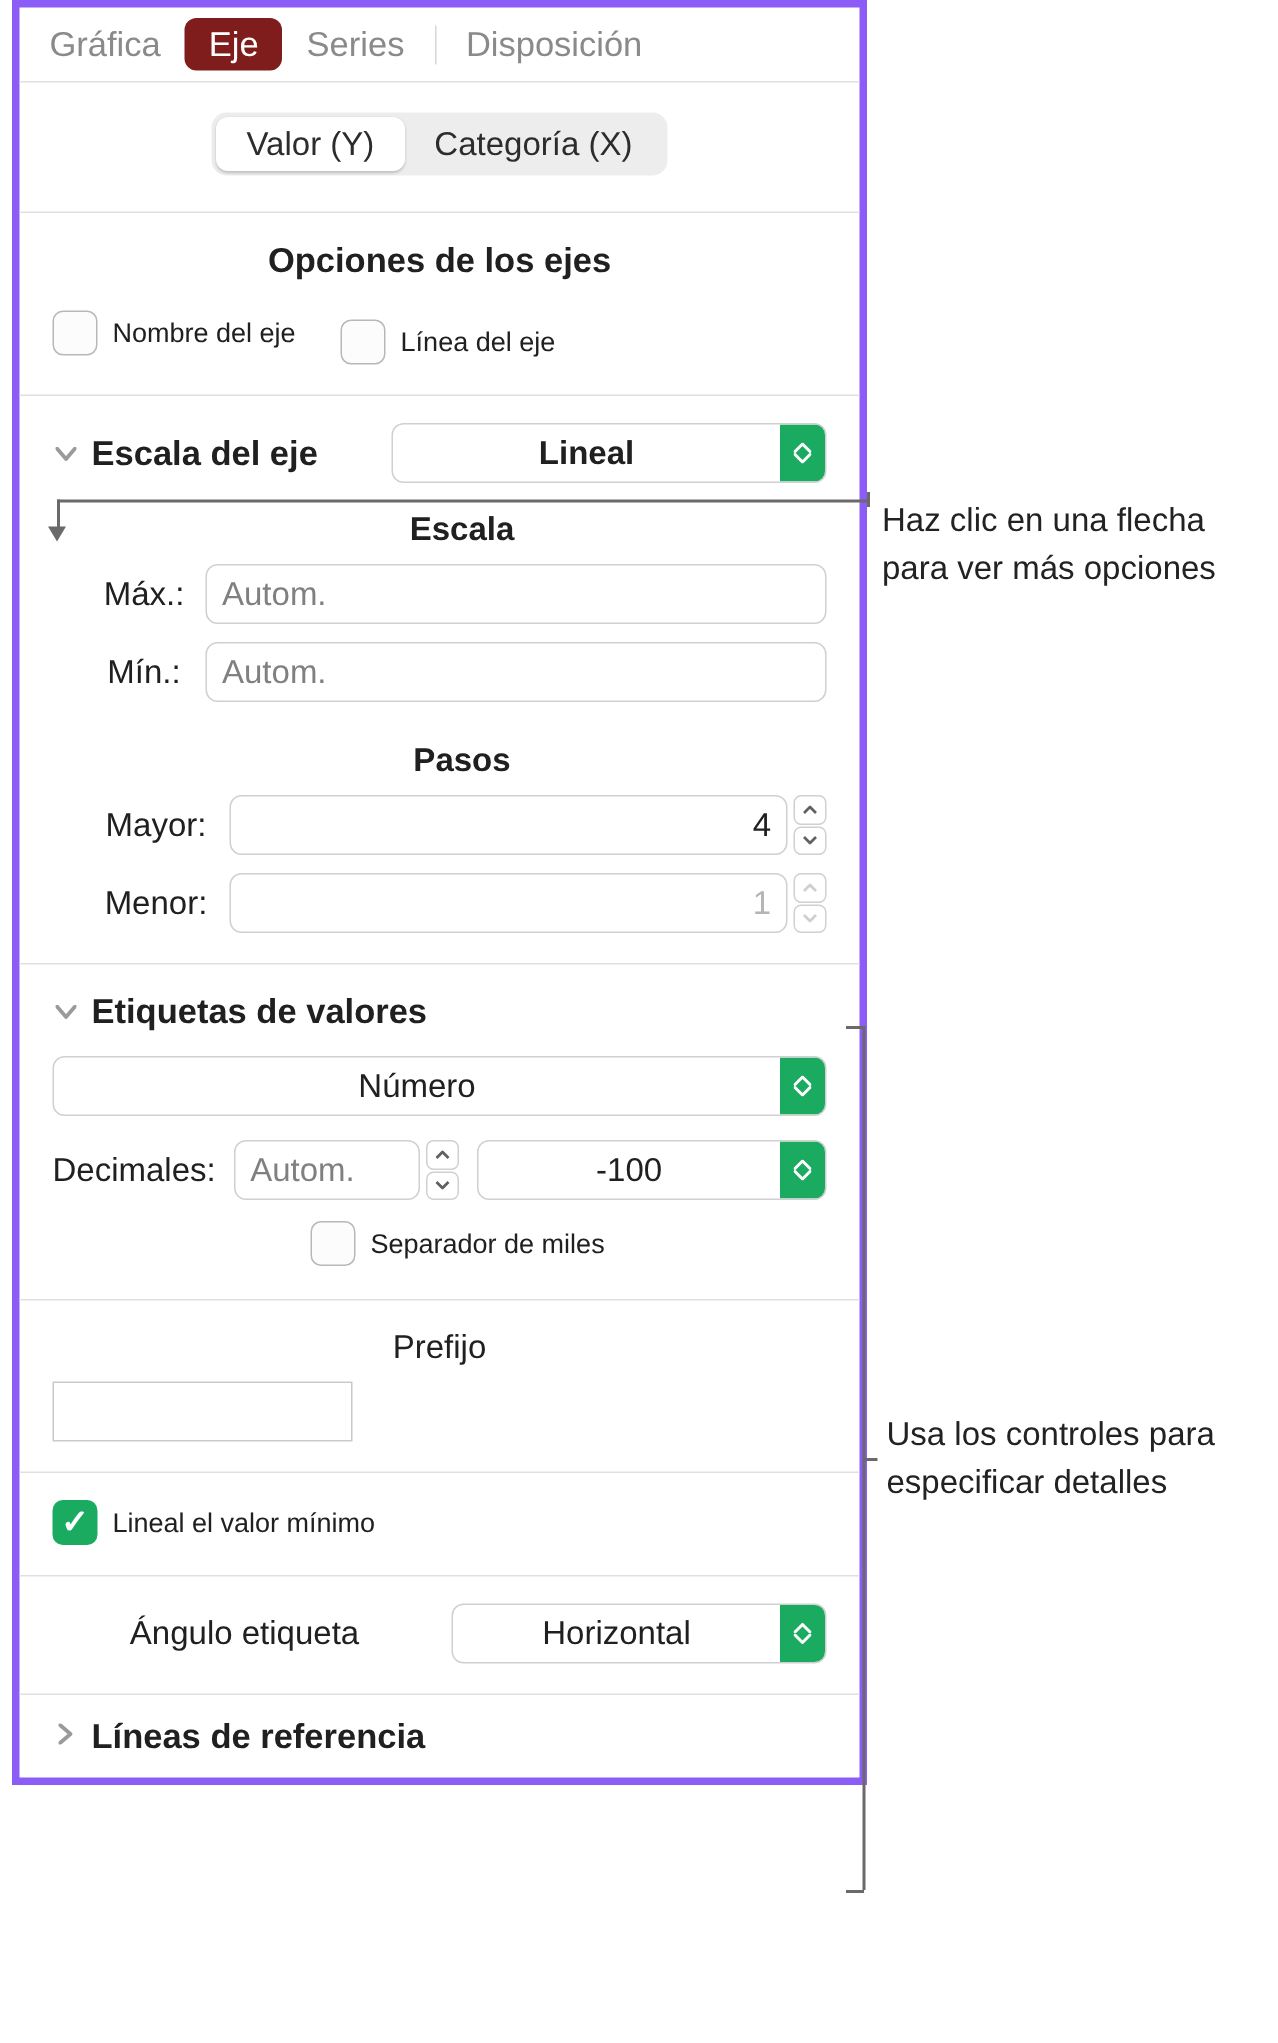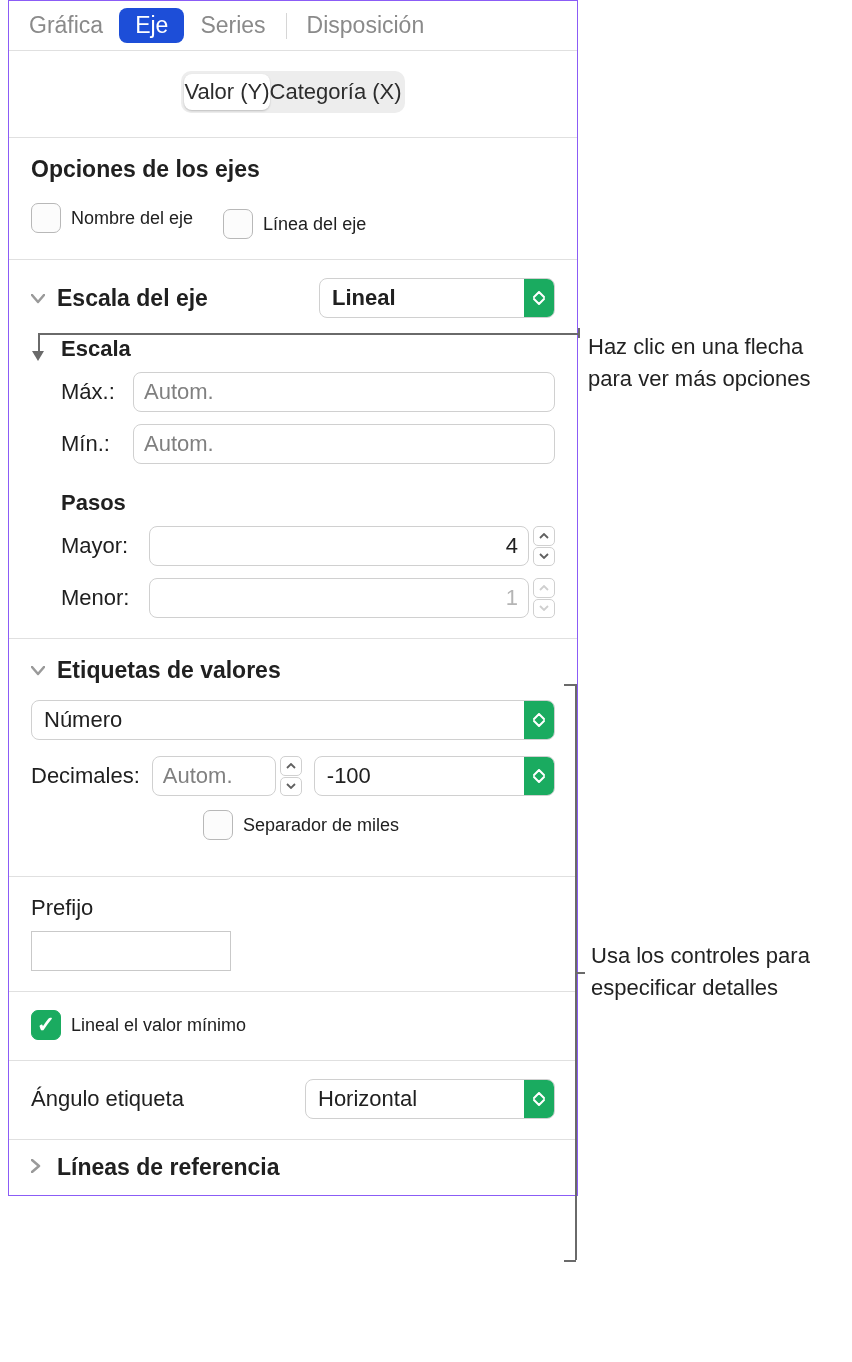--- a/index.html
+++ b/index.html
@@ -8,42 +8,42 @@
     font-family: -apple-system, "Helvetica Neue", Helvetica, Arial, sans-serif;
     background: #fff;
     font-size: 22px;
     color: #202020;
     width: 852px;
     height: 1362px;
     position: relative;
   }
   .panel {
     width: 570px;
-    border: 1px solid #8b5cf6;
+    border: 5px solid #8b5cf6;
     position: absolute;
     left: 8px;
     top: 0;
   }
   
   .top-tabs {
     display: flex;
     align-items: center;
     height: 50px;
     padding: 0 4px;
     border-bottom: 1px solid #e0e0e0;
   }
   .top-tab {
     padding: 4px 16px;
     color: #8a8a8a;
     font-size: 23px;
     border-radius: 8px;
     cursor: pointer;
   }
   .top-tab.active {
-    background: #1d4ed8;
+    background: #7f1d1d;
     color: #fff;
     font-weight: 500;
   }
   .tab-sep {
     width: 1px;
     height: 26px;
     background: #d6d6d6;
     margin: 0 4px;
   }
   
@@ -53,33 +53,34 @@
     padding: 20px 0 24px;
     border-bottom: 1px solid #e0e0e0;
   }
   .segmented {
     display: flex;
     background: #ededed;
     border-radius: 10px;
     padding: 3px;
   }
   .seg {
-    padding: 5px 0;
+    padding: 5px 20px;
     border-radius: 8px;
     font-size: 22px;
     color: #2c2c2c;
     cursor: pointer;
   }
   .seg.active {
     background: #fff;
     box-shadow: 0 1px 2px rgba(0,0,0,.2);
   }
   .section {
     padding: 18px 22px 20px;
     border-bottom: 1px solid #e0e0e0;
+    text-align: center;
   }
   .section.tight { padding-top: 14px; padding-bottom: 14px; }
   .section-title {
     font-weight: 600;
     font-size: 23px;
     margin-bottom: 14px;
   }
   .row {
     display: flex;
     align-items: center;
@@ -272,21 +273,21 @@
 
   <div class="section">
     <div class="disc-row" style="margin-bottom:18px">
       <span class="disc">
         <svg width="14" height="10" viewBox="0 0 14 10">
             <path d="M1 1 L7 8 L13 1" fill="none" stroke="#9a9a9a" stroke-width="2.5" stroke-linecap="round" stroke-linejoin="round"></path>
           </svg>
       </span>
       <span>Escala del eje</span>
       <span class="spacer"></span>
-      <div class="popup" style="width:236px">
+      <div class="popup" style="width:290px">
         <span class="val">Lineal</span>
         <span class="arrows">
           <svg width="12" height="7">
               <path d="M1 6 L6 1 L11 6" fill="none" stroke="#fff" stroke-width="2" stroke-linecap="round" stroke-linejoin="round"></path>
             </svg>
           <svg width="12" height="7">
               <path d="M1 1 L6 6 L11 1" fill="none" stroke="#fff" stroke-width="2" stroke-linecap="round" stroke-linejoin="round"></path>
             </svg>
         </span>
       </div>
@@ -340,21 +341,21 @@
                   </svg>
                 </div>
             </div>
           </div>
         </div>
       </div>
     </div>
   </div>
 
   <div style="border-bottom:1px solid #e0e0e0">
-    <div class="section" style="border-bottom:1px solid #e0e0e0; padding-bottom:36px">
+    <div class="section" style="border-bottom:1px solid #e0e0e0; padding-bottom:22px">
       <div class="disc-row" style="margin-bottom:16px">
         <span class="disc">
           <svg width="14" height="10" viewBox="0 0 14 10">
               <path d="M1 1 L7 8 L13 1" fill="none" stroke="#9a9a9a" stroke-width="2.5" stroke-linecap="round" stroke-linejoin="round"></path>
             </svg>
         </span>
         <span>Etiquetas de valores</span>
       </div>
 
       <div class="popup" style="width:100%; margin-bottom:16px">

